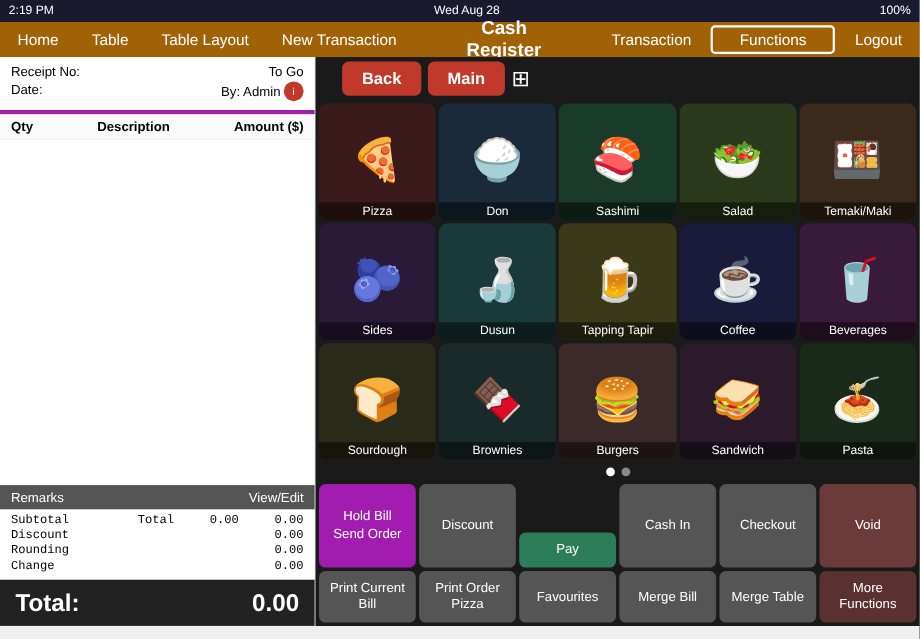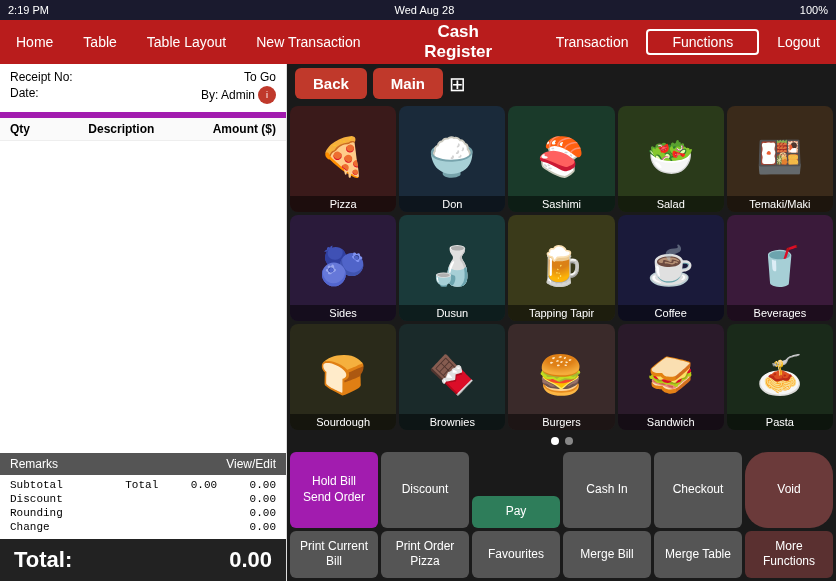--- a/index.html
+++ b/index.html
@@ -12,25 +12,25 @@
       font-size: 11px;
       padding: 2px 8px;
       display: flex;
       justify-content: space-between;
       align-items: center;
       height: 20px;
     }
 
     
     .nav-bar {
-      background: #b91c1c;
+      background: #a16207;
       color: white;
       display: flex;
       align-items: center;
-      height: 44px;
+      height: 32px;
       padding: 0 10px;
       gap: 37px;
     }
     .nav-bar .nav-left { display: flex; gap: 18px; align-items: center; }
     .nav-bar .nav-center { flex: 1; text-align: center; font-size: 17px; font-weight: 600; }
     .nav-bar .nav-right { display: flex; gap: 12px; align-items: center; }
     .nav-item { color: white; font-size: 14px; cursor: pointer; padding: 4px 6px; }
     .nav-item.bordered { border: 2px solid white; border-radius: 4px; padding: 3px 24px; }
 
     
@@ -43,21 +43,21 @@
     .left-panel {
       width: 287px;
       background: white;
       display: flex;
       flex-direction: column;
       border-right: 1px solid #ddd;
     }
     .receipt-info {
       padding: 6px 10px;
       font-size: 12px;
-      border-bottom: 6px solid #a21caf;
+      border-bottom: 4px solid #a21caf;
     }
     .receipt-info .row { display: flex; justify-content: space-between; margin-bottom: 2px; }
     .receipt-info .admin-badge {
       display: inline-flex; align-items: center; gap: 3px;
     }
     .admin-circle {
       width: 18px; height: 18px; background: #c0392b; border-radius: 50%;
       color: white; font-size: 9px; display: inline-flex; align-items: center; justify-content: center;
     }
     .col-headers {
@@ -106,21 +106,21 @@
       display: flex;
       flex-direction: column;
       background: #1a1a1a;
     }
 
     
     .category-header {
       display: flex;
       align-items: center;
       background: #1a1a1a;
-      padding: 4px 8px;
+      padding: 4px 24px;
       gap: 6px;
     }
     .btn-back {
       background: #c0392b; color: white; border: none; border-radius: 6px;
       padding: 7px 18px; font-size: 15px; font-weight: 600; cursor: pointer;
     }
     .btn-main {
       background: #c0392b; color: white; border: none; border-radius: 6px;
       padding: 7px 18px; font-size: 15px; font-weight: 600; cursor: pointer;
     }
@@ -344,21 +344,21 @@
       <div class="dot"></div>
     </div>
 
     <div class="action-buttons" id="action-row-1">
         <button class="action-btn" style="background: #a21caf; white-space: pre-line;">Hold Bill
 Send Order</button>
         <button class="action-btn" style="background: rgb(85, 85, 85); white-space: pre-line;">Discount</button>
         <button class="action-btn" style="background: rgb(46, 125, 90); white-space: pre-line; margin-top: 44px;">Pay</button>
         <button class="action-btn" style="background: rgb(85, 85, 85); white-space: pre-line;">Cash In</button>
         <button class="action-btn" style="background: rgb(85, 85, 85); white-space: pre-line;">Checkout</button>
-        <button class="action-btn" style="background: rgb(107, 58, 58); white-space: pre-line; border-radius: 23px;">Void</button>
+        <button class="action-btn" style="background: rgb(107, 58, 58); white-space: pre-line;">Void</button>
       </div>
 
     <div class="action-buttons row2" id="action-row-2">
         <button class="action-btn" style="background: rgb(85, 85, 85); white-space: pre-line;">Print Current Bill</button>
         <button class="action-btn" style="background: rgb(85, 85, 85); white-space: pre-line;">Print Order Pizza</button>
         <button class="action-btn" style="background: rgb(85, 85, 85); white-space: pre-line;">Favourites</button>
         <button class="action-btn" style="background: rgb(85, 85, 85); white-space: pre-line;">Merge Bill</button>
         <button class="action-btn" style="background: rgb(85, 85, 85); white-space: pre-line;">Merge Table</button>
         <button class="action-btn" style="background: rgb(90, 48, 48); white-space: pre-line;">More Functions</button>
       </div>

